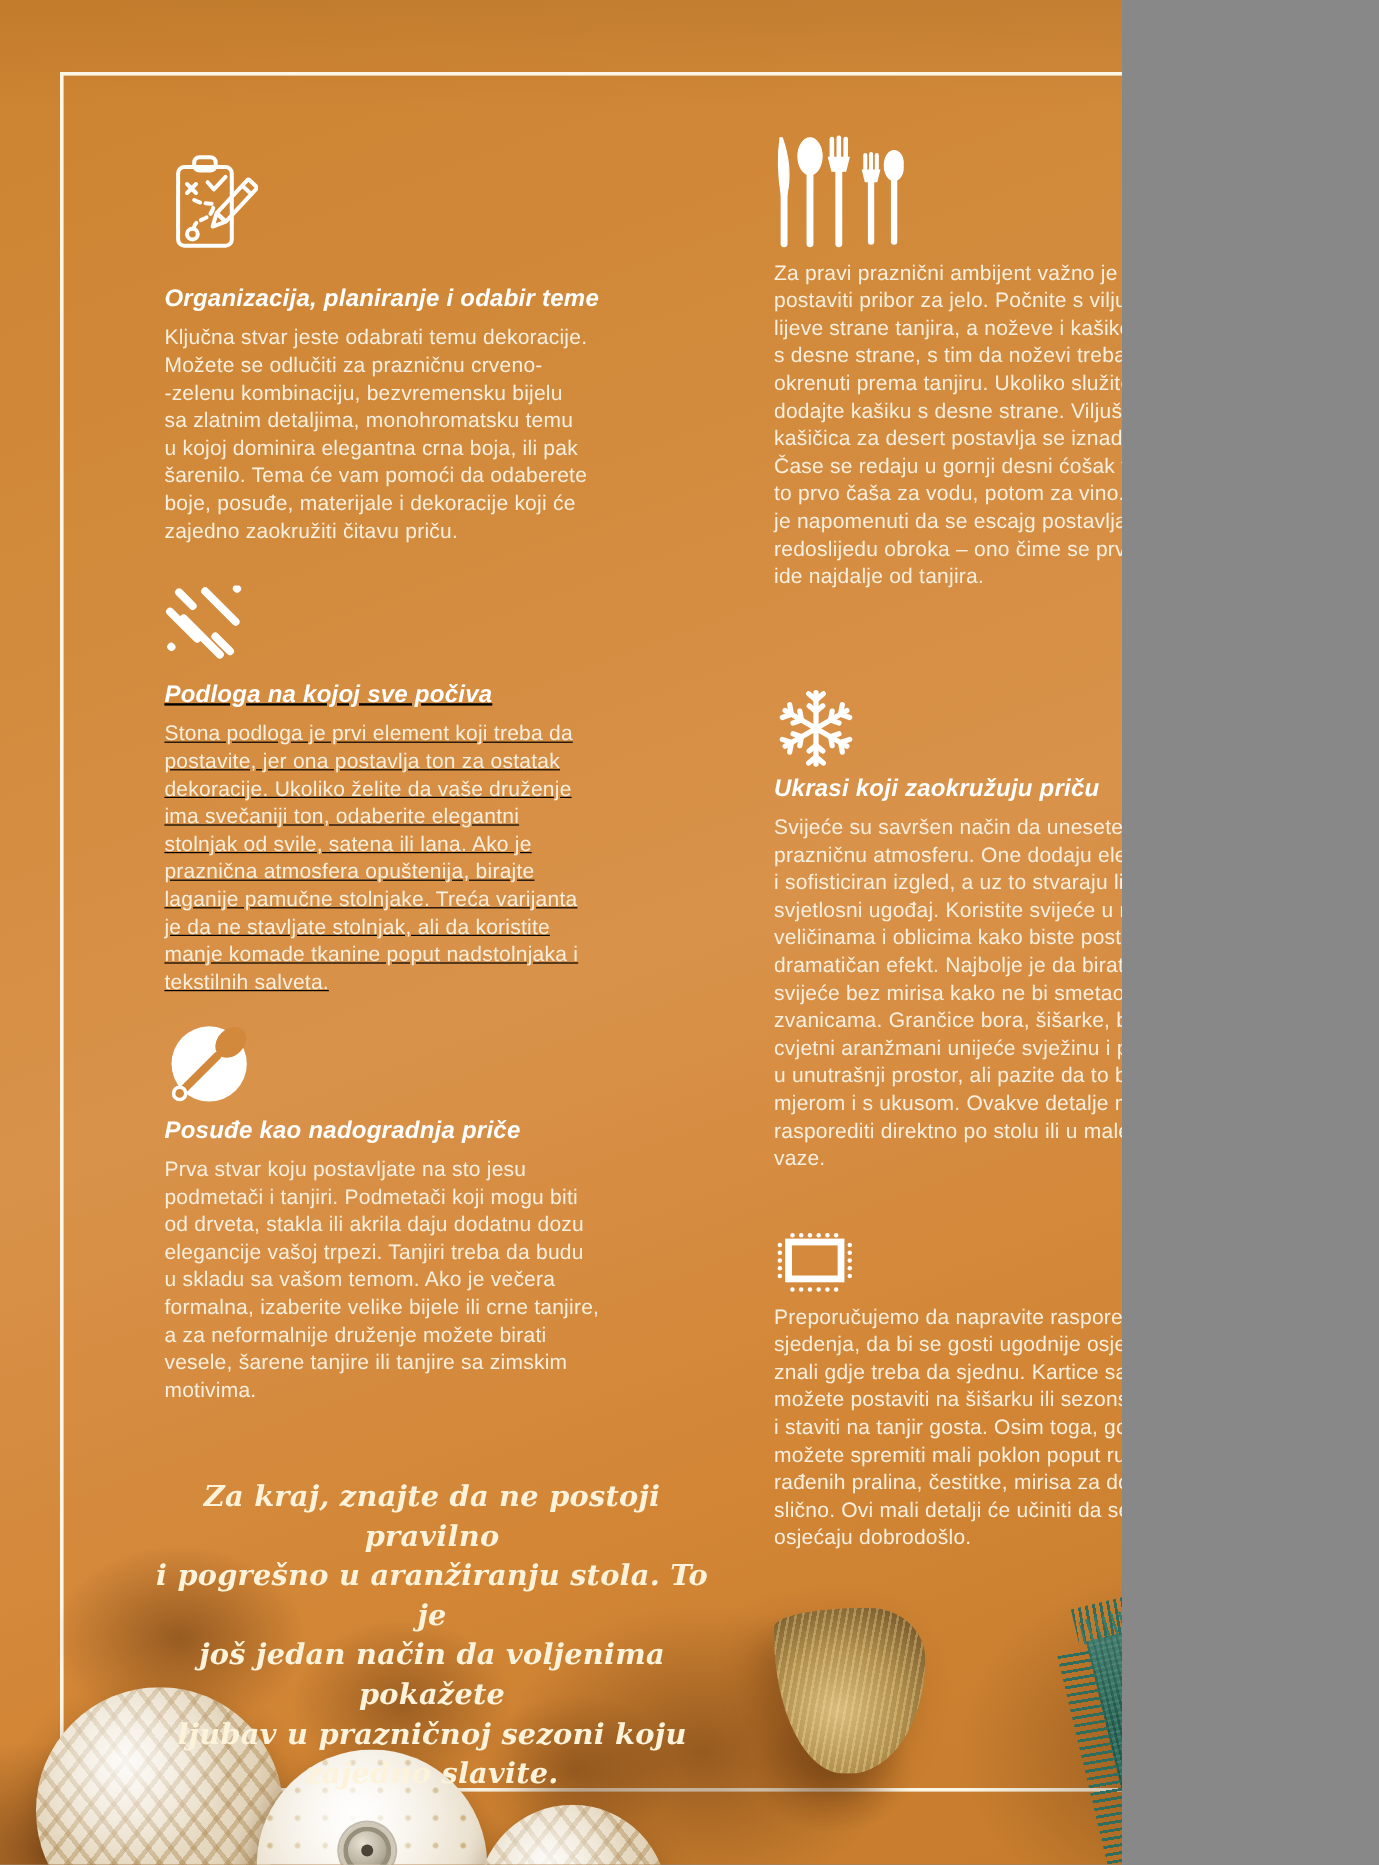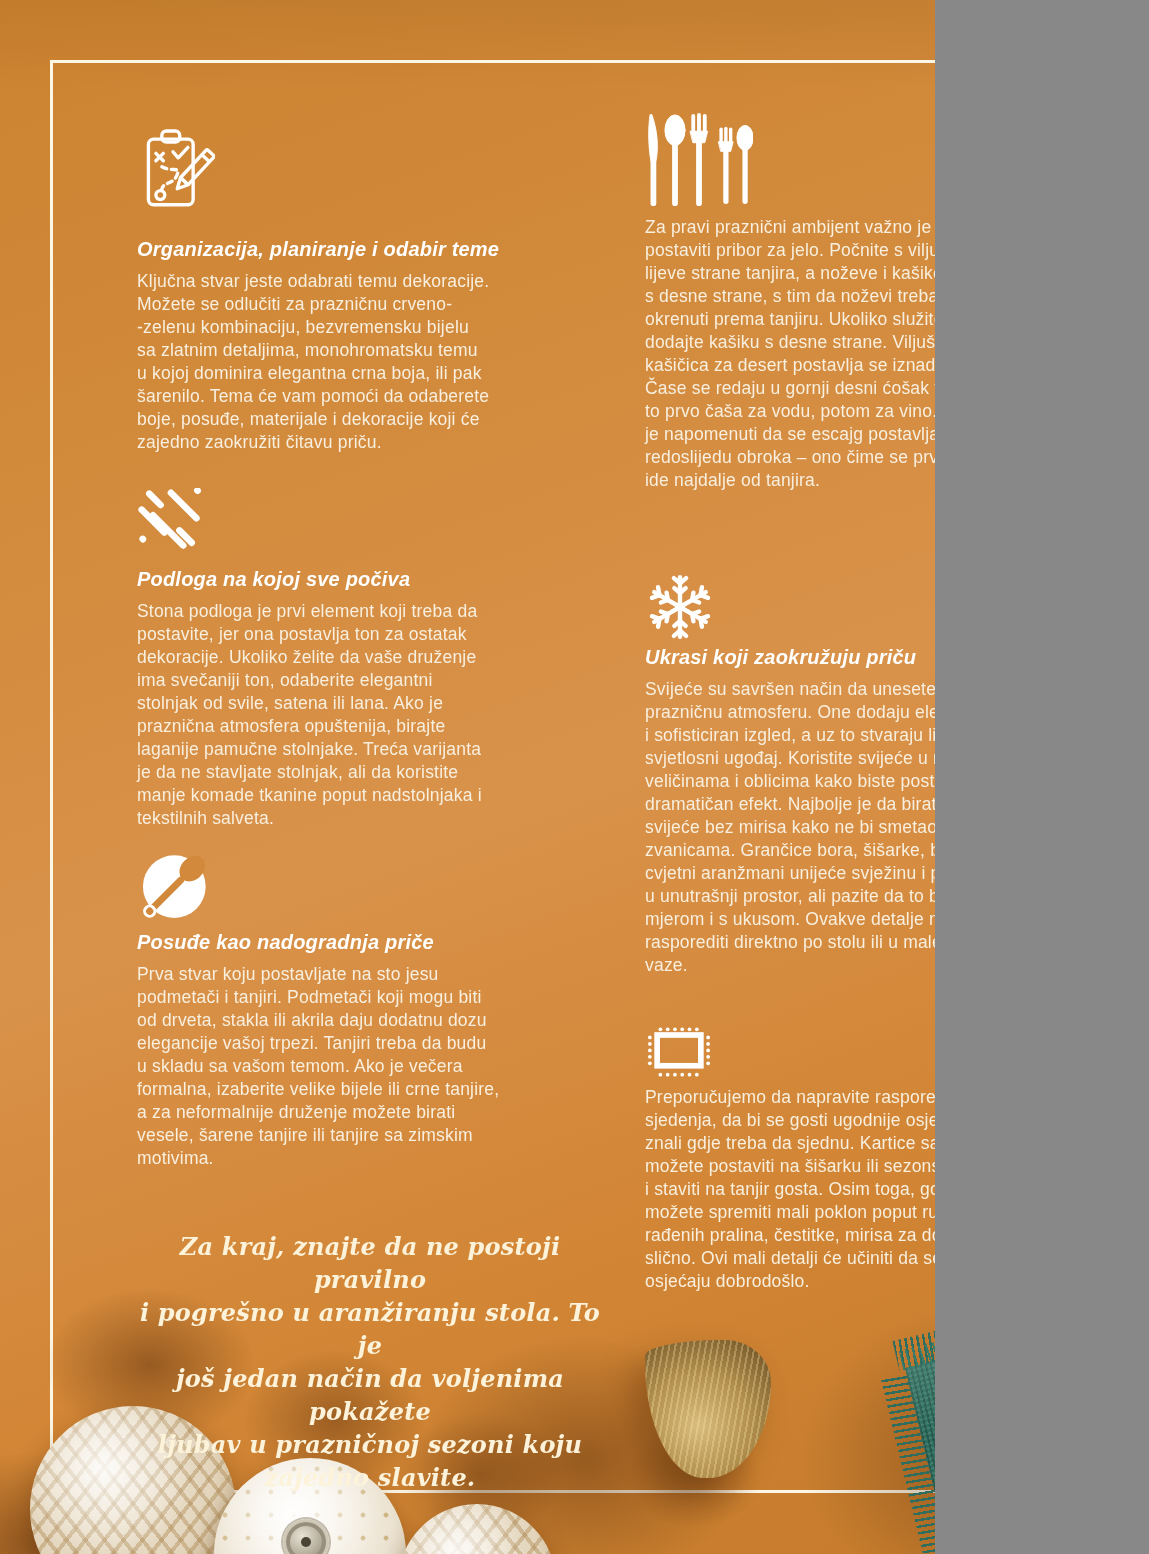--- a/index.html
+++ b/index.html
@@ -19,27 +19,27 @@
   .sec .icon-box{display:block;}
   .sec h2{
     margin:0; color:#ffffff; font-size:20px; line-height:26px;
     font-weight:bold; font-style:italic; letter-spacing:0.2px;
   }
   .sec .para, .quote{
     white-space:pre-line; color:#f8efdf; font-size:17.5px; line-height:23px;
     letter-spacing:0.2px; margin:8px 0 0 0;
   }
   .sec-l1{left:137px; top:128px;} .sec-l1 h2{margin-top:26px;}
-  .sec-l2{left:137px; top:488px;} .sec-l2 h2{margin-top:12px;}
+  .sec-l2{left:137px; top:488px;text-decoration:underline;} .sec-l2 h2{margin-top:12px;}
   .sec-l3{left:137px; top:851px;} .sec-l3 h2{margin-top:0;}
   .sec-r1{left:645px; top:112px;} .sec-r1 h2{margin-top:28px;}
   .sec-r2{left:645px; top:572px;} .sec-r2 h2{margin-top:2px;}
   .sec-r3{left:645px; top:1026px;} .sec-r3 h2{margin-top:16px;}
   .quote{
-    position:absolute; z-index:4; left:128px; top:1230px; width:484px;
+    position:absolute; z-index:4; left:118px; top:1230px; width:484px;
     text-align:center; font-family:"DejaVu Serif", serif;
     font-size:24px; line-height:33px; font-weight:bold; font-style:italic;
     color:#fcf3da; margin:0;
   }
   
   .photo-shadows{
     position:absolute; z-index:2; left:0; top:1270px; width:1149px; height:284px;
     background:
       radial-gradient(ellipse 150px 110px at 150px 95px,  rgba(92,48,12,0.50), rgba(92,48,12,0) 70%),
       radial-gradient(ellipse 130px 100px at 335px 150px, rgba(92,48,12,0.45), rgba(92,48,12,0) 70%),

